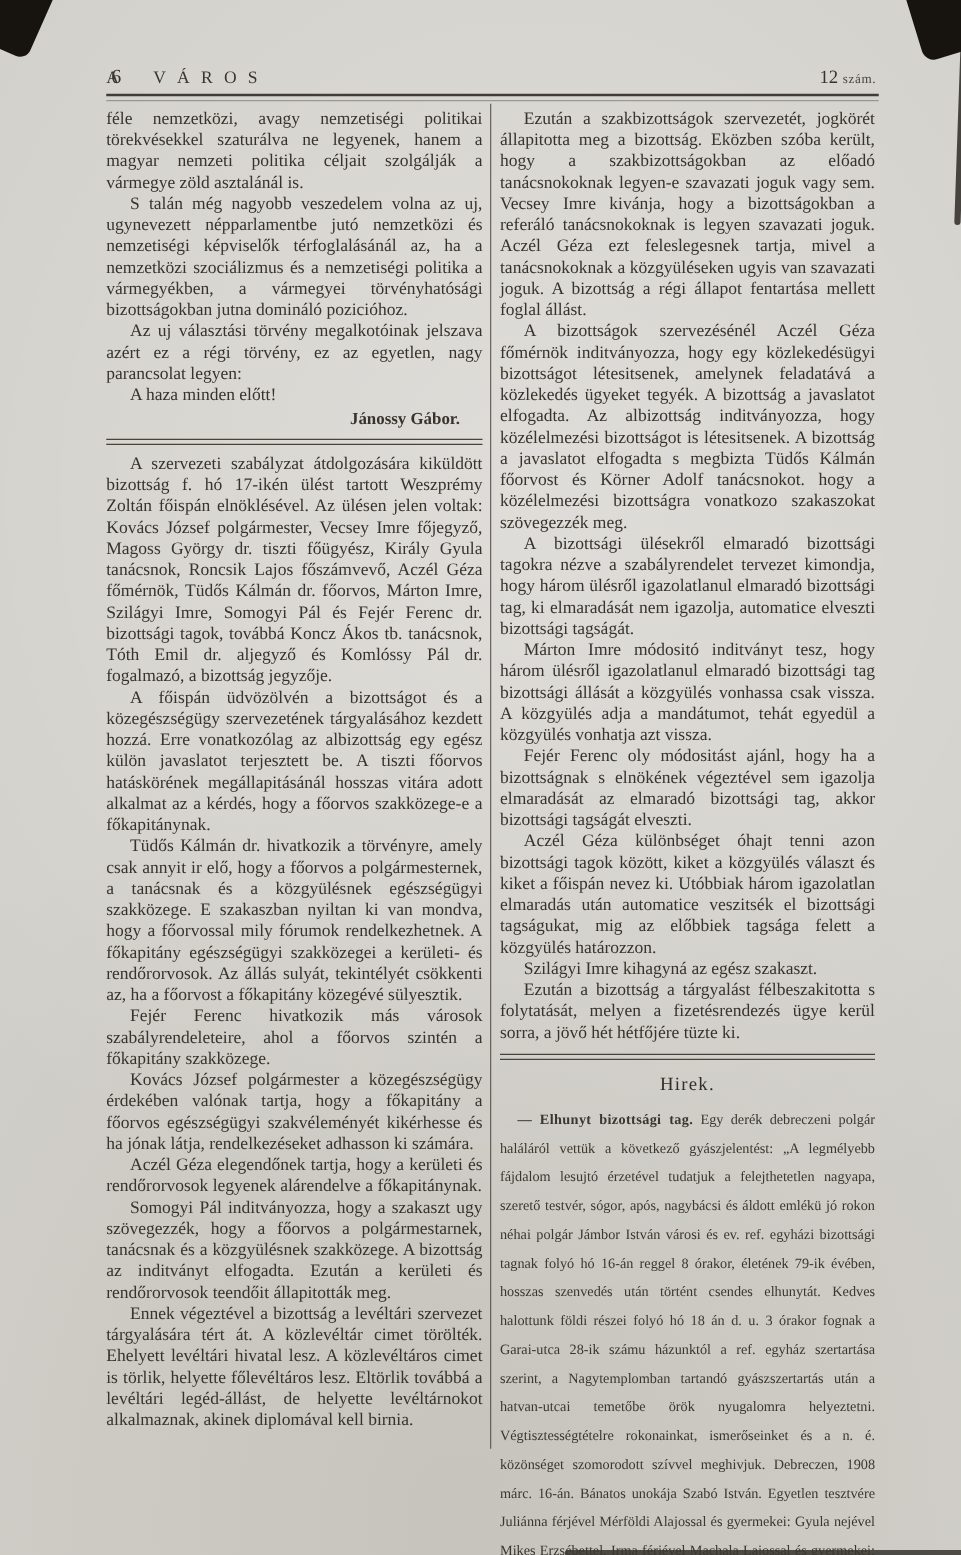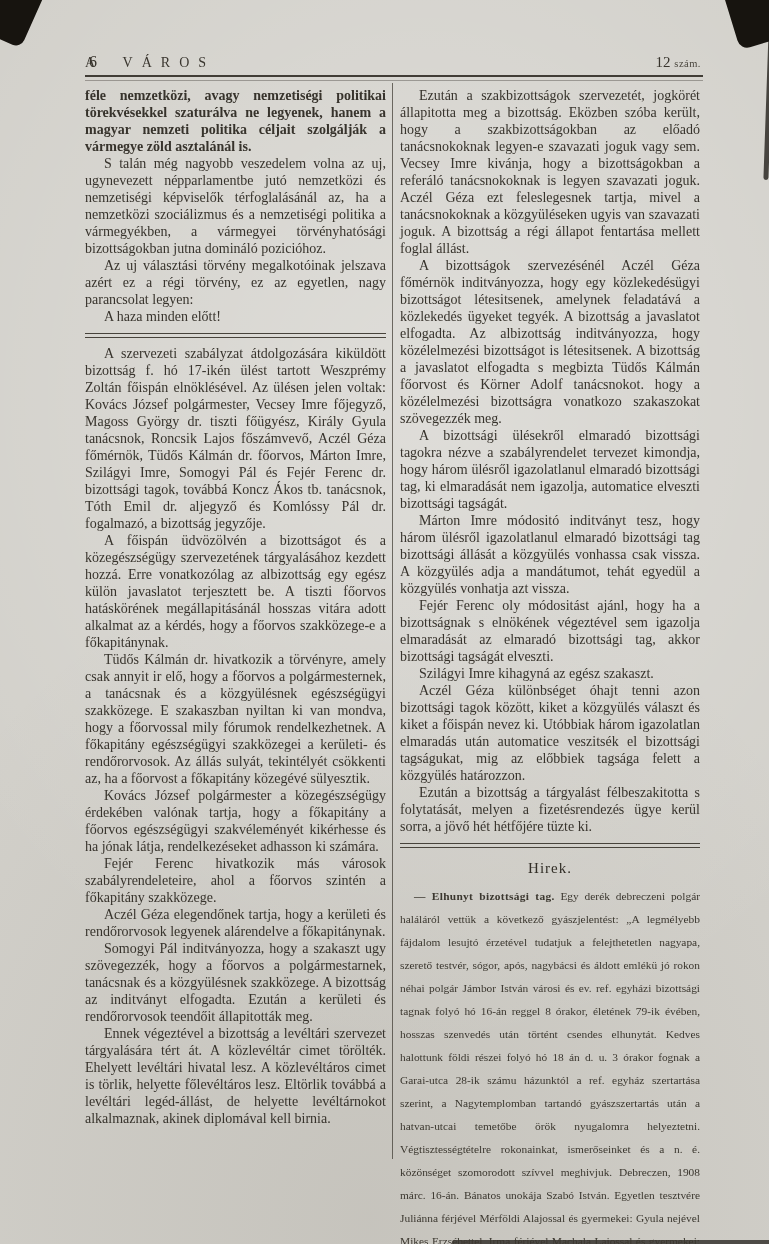--- a/index.html
+++ b/index.html
@@ -22,21 +22,21 @@
   .header-rule{position:absolute;top:75px;left:85px;width:618px;height:3px;
     border-top:2px solid #413d36;border-bottom:1px solid rgba(65,61,54,0.4);}
   
   .col{position:absolute;top:87px;width:301px;font-size:14px;line-height:17px;text-align:justify;}
   .col-left{left:85px;}
   .col-right{left:400px;width:300px;}
   .column-divider{position:absolute;top:83px;left:392px;width:1px;height:1076px;
     background:rgba(62,58,50,0.72);}
   
   .para{margin:0;text-indent:19px;}
-  .para.noindent{text-indent:0;font-weight:bold;}
+  .para.noindent{text-indent:0;}
   .para.small{font-size:11.4px;line-height:23px;text-indent:14px;color:#3b372f;}
   .em{}
   .strong{font-weight:bold;letter-spacing:0.3px;}
   .signature{margin:1px 18px 3px 0;text-align:right;font-weight:bold;font-size:13.5px;}
   .double-rule{height:3px;border-top:1.5px solid #47433b;border-bottom:1px solid #47433b;margin:8px 0 7px;}
   .section-heading{margin:10px 0 9px;text-align:center;font-weight:400;font-size:20px;
     letter-spacing:0.6px;color:#322e27;}
   .section-heading.big{font-size:15px;letter-spacing:1px;margin:12px 0 8px;}
   
   .artifact{position:absolute;background:#17140f;}
@@ -61,38 +61,39 @@
     <span class="issue"><span>12</span> <span class="issue-label">szám.</span></span>
   </header>
 
   <div class="header-rule"></div>
 
   <section class="col col-left">
       <p class="para noindent"><span>féle nemzetközi, avagy nemzetiségi politikai törekvésekkel szaturálva ne legyenek, hanem a magyar nemzeti politika céljait szolgálják a vármegye zöld asztalánál is.</span></p>
       <p class="para"><span>S talán még nagyobb veszedelem volna az uj, ugynevezett népparlamentbe jutó nemzetközi és nemzetiségi képviselők térfoglalásánál az, ha a nemzetközi szociálizmus és a nemzetiségi politika a vármegyékben, a vármegyei törvényhatósági bizottságokban jutna domináló pozicióhoz.</span></p>
       <p class="para"><span>Az uj választási törvény megalkotóinak jelszava azért ez a régi törvény, ez az egyetlen, nagy parancsolat legyen:</span></p>
       <p class="para"><span>A haza minden előtt!</span></p>
+      <p class="signature">Jánossy Gábor.</p>
       <div class="double-rule"></div>
       <p class="para"><span>A szervezeti szabályzat átdolgozására kiküldött bizottság f. hó 17-ikén ülést tartott </span><span class="em">Weszprémy Zoltán</span><span> főispán elnöklésével. Az ülésen jelen voltak: Kovács József polgármester, Vecsey Imre főjegyző, Magoss György dr. tiszti főügyész, Király Gyula tanácsnok, Roncsik Lajos főszámvevő, Aczél Géza főmérnök, Tüdős Kálmán dr. főorvos, Márton Imre, Szilágyi Imre, Somogyi Pál és Fejér Ferenc dr. bizottsági tagok, továbbá Koncz Ákos tb. tanácsnok, Tóth Emil dr. aljegyző és Komlóssy Pál dr. fogalmazó, a bizottság jegyzője.</span></p>
       <p class="para"><span>A főispán üdvözölvén a bizottságot és a közegészségügy szervezetének tárgyalásához kezdett hozzá. Erre vonatkozólag az albizottság egy egész külön javaslatot terjesztett be. A tiszti főorvos hatáskörének megállapitásánál hosszas vitára adott alkalmat az a kérdés, hogy a főorvos szakközege-e a főkapitánynak.</span></p>
       <p class="para"><span class="em">Tüdős</span><span> Kálmán dr. hivatkozik a törvényre, amely csak annyit ir elő, hogy a főorvos a polgármesternek, a tanácsnak és a közgyülésnek egészségügyi szakközege. E szakaszban nyiltan ki van mondva, hogy a főorvossal mily fórumok rendelkezhetnek. A főkapitány egészségügyi szakközegei a kerületi- és rendőrorvosok. Az állás sulyát, tekintélyét csökkenti az, ha a főorvost a főkapitány közegévé sülyesztik.</span></p>
+      <p class="para"><span class="em">Fejér</span><span> Ferenc hivatkozik más városok szabályrendeleteire, ahol a főorvos szintén a főkapitány szakközege.</span></p>
       <p class="para"><span class="em">Kovács</span><span> József polgármester a közegészségügy érdekében valónak tartja, hogy a főkapitány a főorvos egészségügyi szakvéleményét kikérhesse és ha jónak látja, rendelkezéseket adhasson ki számára.</span></p>
-      <p class="para"><span class="em">Fejér</span><span> Ferenc hivatkozik más városok szabályrendeleteire, ahol a főorvos szintén a főkapitány szakközege.</span></p>
       <p class="para"><span class="em">Aczél</span><span> Géza elegendőnek tartja, hogy a kerületi és rendőrorvosok legyenek alárendelve a főkapitánynak.</span></p>
       <p class="para"><span class="em">Somogyi</span><span> Pál inditványozza, hogy a szakaszt ugy szövegezzék, hogy a főorvos a polgármestarnek, tanácsnak és a közgyülésnek szakközege. A bizottság az inditványt elfogadta. Ezután a kerületi és rendőrorvosok teendőit állapitották meg.</span></p>
       <p class="para"><span>Ennek végeztével a bizottság a levéltári szervezet tárgyalására tért át. A közlevéltár cimet törölték. Ehelyett levéltári hivatal lesz. A közlevéltáros cimet is törlik, helyette főlevéltáros lesz. Eltörlik továbbá a levéltári legéd-állást, de helyette levéltárnokot alkalmaznak, akinek diplomával kell birnia.</span></p>
     </section>
   <div class="column-divider"></div>
   <section class="col col-right">
       <p class="para"><span>Ezután a szakbizottságok szervezetét, jogkörét állapitotta meg a bizottság. Eközben szóba került, hogy a szakbizottságokban az előadó tanácsnokoknak legyen-e szavazati joguk vagy sem. Vecsey Imre kivánja, hogy a bizottságokban a referáló tanácsnokoknak is legyen szavazati joguk. Aczél Géza ezt feleslegesnek tartja, mivel a tanácsnokoknak a közgyüléseken ugyis van szavazati joguk. A bizottság a régi állapot fentartása mellett foglal állást.</span></p>
       <p class="para"><span>A bizottságok szervezésénél Aczél Géza főmérnök inditványozza, hogy egy közlekedésügyi bizottságot létesitsenek, amelynek feladatává a közlekedés ügyeket tegyék. A bizottság a javaslatot elfogadta. Az albizottság inditványozza, hogy közélelmezési bizottságot is létesitsenek. A bizottság a javaslatot elfogadta s megbizta Tüdős Kálmán főorvost és Körner Adolf tanácsnokot. hogy a közélelmezési bizottságra vonatkozo szakaszokat szövegezzék meg.</span></p>
       <p class="para"><span>A bizottsági ülésekről elmaradó bizottsági tagokra nézve a szabályrendelet tervezet kimondja, hogy három ülésről igazolatlanul elmaradó bizottsági tag, ki elmaradását nem igazolja, automatice elveszti bizottsági tagságát.</span></p>
       <p class="para"><span class="em">Márton</span><span> Imre módositó inditványt tesz, hogy három ülésről igazolatlanul elmaradó bizottsági tag bizottsági állását a közgyülés vonhassa csak vissza. A közgyülés adja a mandátumot, tehát egyedül a közgyülés vonhatja azt vissza.</span></p>
       <p class="para"><span class="em">Fejér</span><span> Ferenc oly módositást ajánl, hogy ha a bizottságnak s elnökének végeztével sem igazolja elmaradását az elmaradó bizottsági tag, akkor bizottsági tagságát elveszti.</span></p>
+      <p class="para"><span class="em">Aczél</span><span> Géza különbséget óhajt tenni azon bizottsági tagok között, kiket a közgyülés választ és kiket a főispán nevez ki. Utóbbiak három igazolatlan elmaradás után automatice veszitsék el bizottsági tagságukat, mig az előbbiek tagsága felett a közgyülés határozzon.</span></p>
       <p class="para"><span class="em">Szilágyi</span><span> Imre kihagyná az egész szakaszt.</span></p>
-      <p class="para"><span class="em">Aczél</span><span> Géza különbséget óhajt tenni azon bizottsági tagok között, kiket a közgyülés választ és kiket a főispán nevez ki. Utóbbiak három igazolatlan elmaradás után automatice veszitsék el bizottsági tagságukat, mig az előbbiek tagsága felett a közgyülés határozzon.</span></p>
       <p class="para"><span>Ezután a bizottság a tárgyalást félbeszakitotta s folytatását, melyen a fizetésrendezés ügye kerül sorra, a jövő hét hétfőjére tüzte ki.</span></p>
       <div class="double-rule"></div>
       <h2 class="section-heading big">Hirek.</h2>
       <p class="para small"><span class="strong">— Elhunyt bizottsági tag.</span><span> Egy derék debreczeni polgár haláláról vettük a következő gyászjelentést: „A legmélyebb fájdalom lesujtó érzetével tudatjuk a felejthetetlen nagyapa, szerető testvér, sógor, após, nagybácsi és áldott emlékü jó rokon néhai polgár Jámbor István városi és ev. ref. egyházi bizottsági tagnak folyó hó 16-án reggel 8 órakor, életének 79-ik évében, hosszas szenvedés után történt csendes elhunytát. Kedves halottunk földi részei folyó hó 18 án d. u. 3 órakor fognak a Garai-utca 28-ik számu házunktól a ref. egyház szertartása szerint, a Nagytemplomban tartandó gyászszertartás után a hatvan-utcai temetőbe örök nyugalomra helyeztetni. Végtisztességtételre rokonainkat, ismerőseinket és a n. é. közönséget szomorodott szívvel meghivjuk. Debreczen, 1908 márc. 16-án. Bánatos unokája Szabó István. Egyetlen tesztvére Juliánna férjével Mérföldi Alajossal és gyermekei: Gyula nejével Mikes Erzsébettel, Irma férjével Machala Lajossal és gyermekei: Irén, Irma és Károly. Veje Szabó Lajos. Közeli rokona polgár Kiss József nejével Végh Zsuzsánnával és gyermekei. Unokatestvére özv. Varga Istvánné Jámbor Sára és gyermekei. Számos közeli és távoli rokonok nevében is. Áldás és béke lengjen drága hamvai felett!”</span></p>
     </section>
 
 </div>
 
 </body></html>

